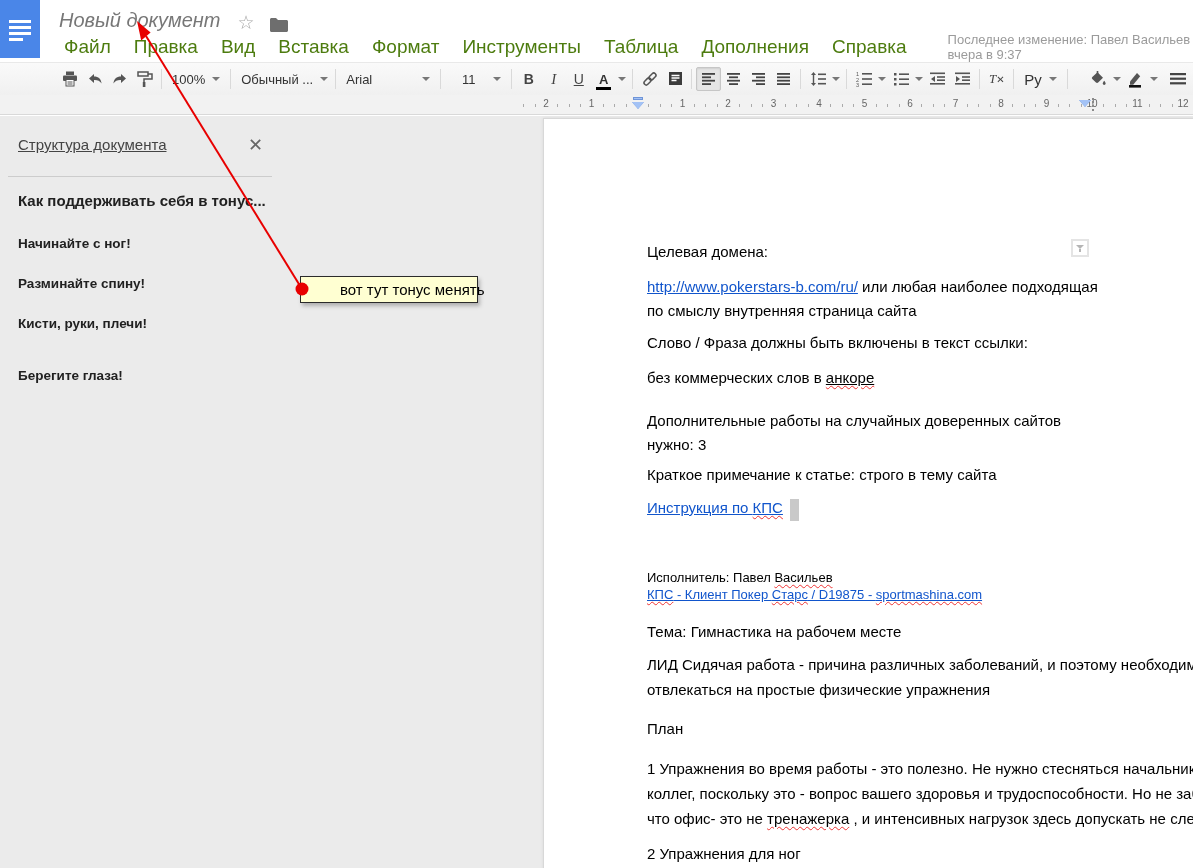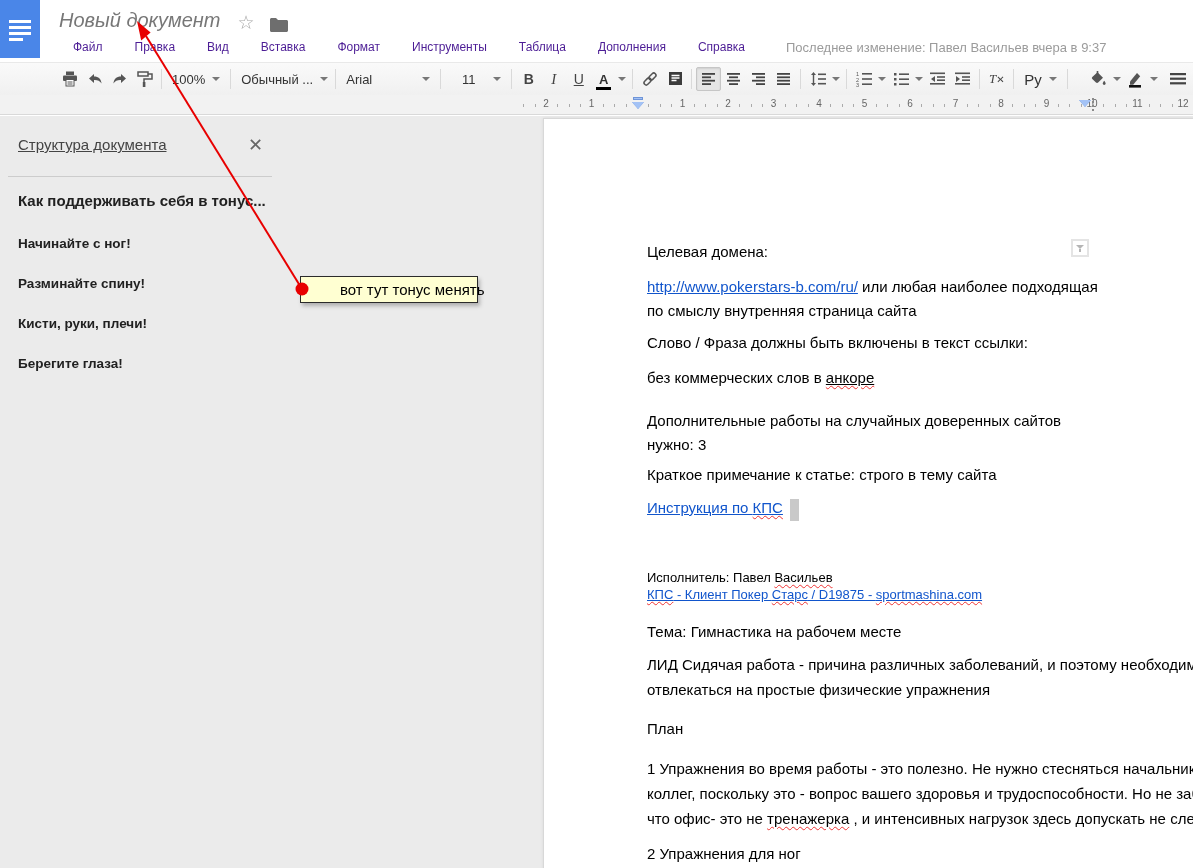--- a/index.html
+++ b/index.html
@@ -9,21 +9,21 @@
 
   
   .header { position:absolute; left:0; top:0; width:100%; height:62px; background:#fff; }
   .logo { position:absolute; left:0; top:0; width:40px; height:58px; background:#4a86e8; cursor:pointer; }
   .logo .l { position:absolute; left:9px; height:3px; background:#fff; }
   .title-row { position:absolute; left:59px; top:6px; height:26px; display:flex; align-items:flex-end; }
   .doc-title { font-size:20px; font-style:italic; color:#777; }
   .star { font-size:19px; color:#a6a6a6; margin-left:17px; cursor:pointer; line-height:1; }
   .folder { margin-left:15px; cursor:pointer; display:flex; }
   .menu-row { position:absolute; left:60px; top:35px; height:24px; display:flex; align-items:center; }
-  .menu-item { font-size:12px; color:#4c1d95; margin-right:15px; padding:3px 4px; cursor:pointer;margin-left:9px; }
+  .menu-item { font-size:19px; color:#4d7c0f; margin-right:15px; padding:3px 4px; cursor:pointer; }
   .last-edit { font-size:13px; color:#9b9b9b; margin-left:22px; }
 
   
   .toolbar { position:absolute; left:0; top:62px; width:100%; height:33px;
     background:linear-gradient(#fafafa,#f0f0f0); border-top:1px solid #e9e9e9;
     display:flex; align-items:center; padding-left:57px; }
   .tb-btn { height:24px; min-width:25px; display:flex; align-items:center; justify-content:center;
     border-radius:2px; cursor:pointer; color:#444; position:relative; }
   .tb-btn.active { background:#e6e6e6; border:1px solid #c6c6c6; box-shadow:inset 0 1px 2px rgba(0,0,0,.1); }
   .tb-sep { width:1px; height:20px; background:#d9d9d9; margin:0 4px; flex:none; }
@@ -394,21 +394,21 @@
 <div class="content">
 
   <div>
     <div class="op-title">Структура документа</div>
     <div class="op-close">✕</div>
     <div class="op-divider"></div>
     <div class="op-item h1" style="top:76px">Как поддерживать себя в тонус...</div>
     <div class="op-item h2" style="top:120px">Начинайте с ног!</div>
     <div class="op-item h2" style="top:160px">Разминайте спину!</div>
     <div class="op-item h2" style="top:200px">Кисти, руки, плечи!</div>
-    <div class="op-item h2" style="top:240px">Берегите глаза!</div>
+    <div class="op-item h2" style="top:252px">Берегите глаза!</div>
   </div>
 
   <div class="page">
     <div class="embed-dd">
         <span class="t"></span>
         <span class="s"></span>
       </div>
 
     <div class="dl" style="top:123px"><span>Целевая домена:</span></div>
     <div class="dl" style="top:158px"><a class="doc-link">http://www.pokerstars-b.com/ru/</a><span> или любая наиболее подходящая</span></div>

